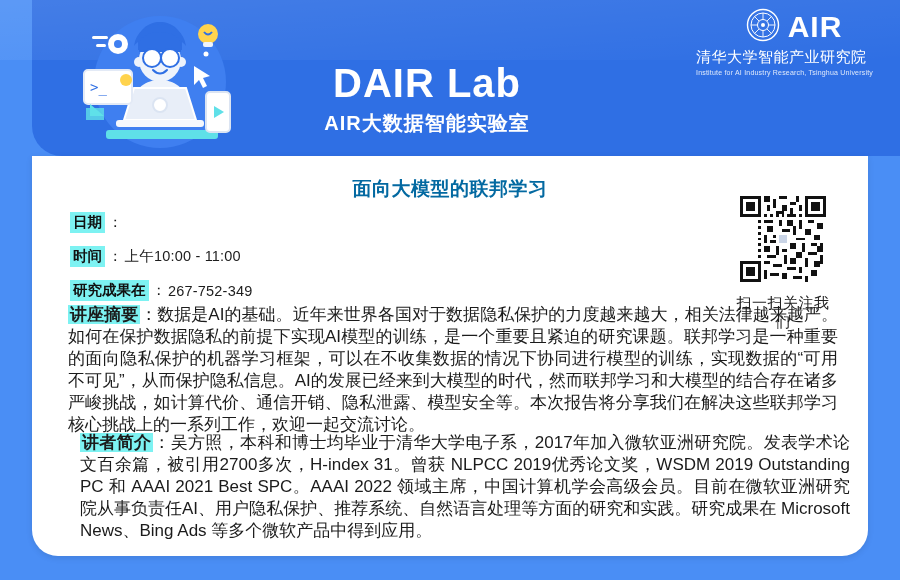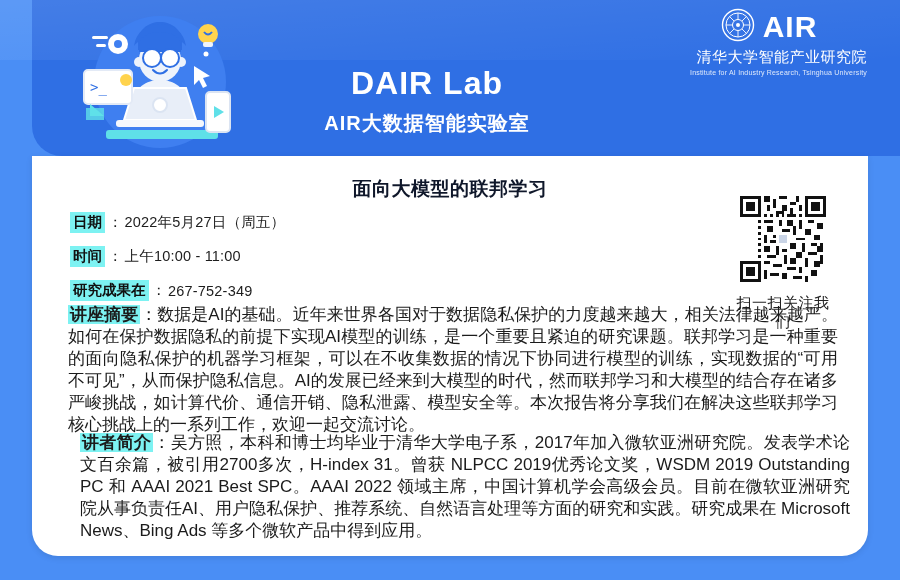--- a/index.html
+++ b/index.html
@@ -46,36 +46,36 @@
     width: 200px; height: 148px;
   }
   .illus svg { display: block; }
   
   .lab-title-wrap {
     position: absolute; left: 262px; top: 60px;
     width: 330px; text-align: center;
   }
   .lab-title {
     color: #ffffff;
-    font-size: 32px;
+    font-size: 40px;
     font-weight: bold;
     letter-spacing: 1px;
     line-height: 46px;
   }
   .lab-sub {
     color: #ffffff;
     font-size: 20px;
     font-weight: bold;
     margin-top: 4px;
     letter-spacing: 1px;
   }
   
   .airlogo {
-    position: absolute; right: 33px; top: 8px;
-    width: 196px; text-align: right;
+    position: absolute; right: 8px; top: 8px;
+    width: 196px; text-align: left;
   }
   .airlogo-row { display: flex; align-items: center; justify-content: center; gap: 8px; }
   .air-word {
     color: #ffffff; font-size: 30px; font-weight: bold;
     letter-spacing: 1px; line-height: 32px;
   }
   .airlogo-cn {
     color: #ffffff; font-size: 15px; font-weight: normal;
     letter-spacing: .5px; margin-top: 2px;
   }
@@ -88,21 +88,21 @@
     left: 32px; top: 156px;
     width: 836px; height: 400px;
     background: #ffffff;
     border-radius: 0 0 26px 26px;
     box-shadow: 0 2px 6px rgba(0,0,0,.10);
   }
   .talk-title {
     text-align: center;
     font-size: 19px;
     font-weight: bold;
-    color: #0f172a;
+    color: #0369a1;
     padding-top: 20px;
     letter-spacing: .5px;
   }
   
   .meta { position: absolute; left: 38px; top: 56px; }
   .meta-row {
     display: flex; align-items: center;
     margin-bottom: 13px;
     font-size: 14.5px; color: #1d1d1d;
   }
@@ -231,21 +231,20 @@
   </div>
 
   <div class="card">
 
     <div class="talk-title">面向大模型的联邦学习</div>
 
     <div class="meta">
       <div class="meta-row">
         <span class="meta-label">日期</span>
         <span class="meta-colon">：</span>
-        <span class="meta-value">2022年5月27日（周五）</span>
       </div>
       <div class="meta-row">
         <span class="meta-label">时间</span>
         <span class="meta-colon">：</span>
         <span class="meta-value">上午10:00 - 11:00</span>
       </div>
       <div class="meta-row">
         <span class="meta-label">研究成果在</span>
         <span class="meta-colon">：</span>
         <span class="meta-value">267-752-349</span>

